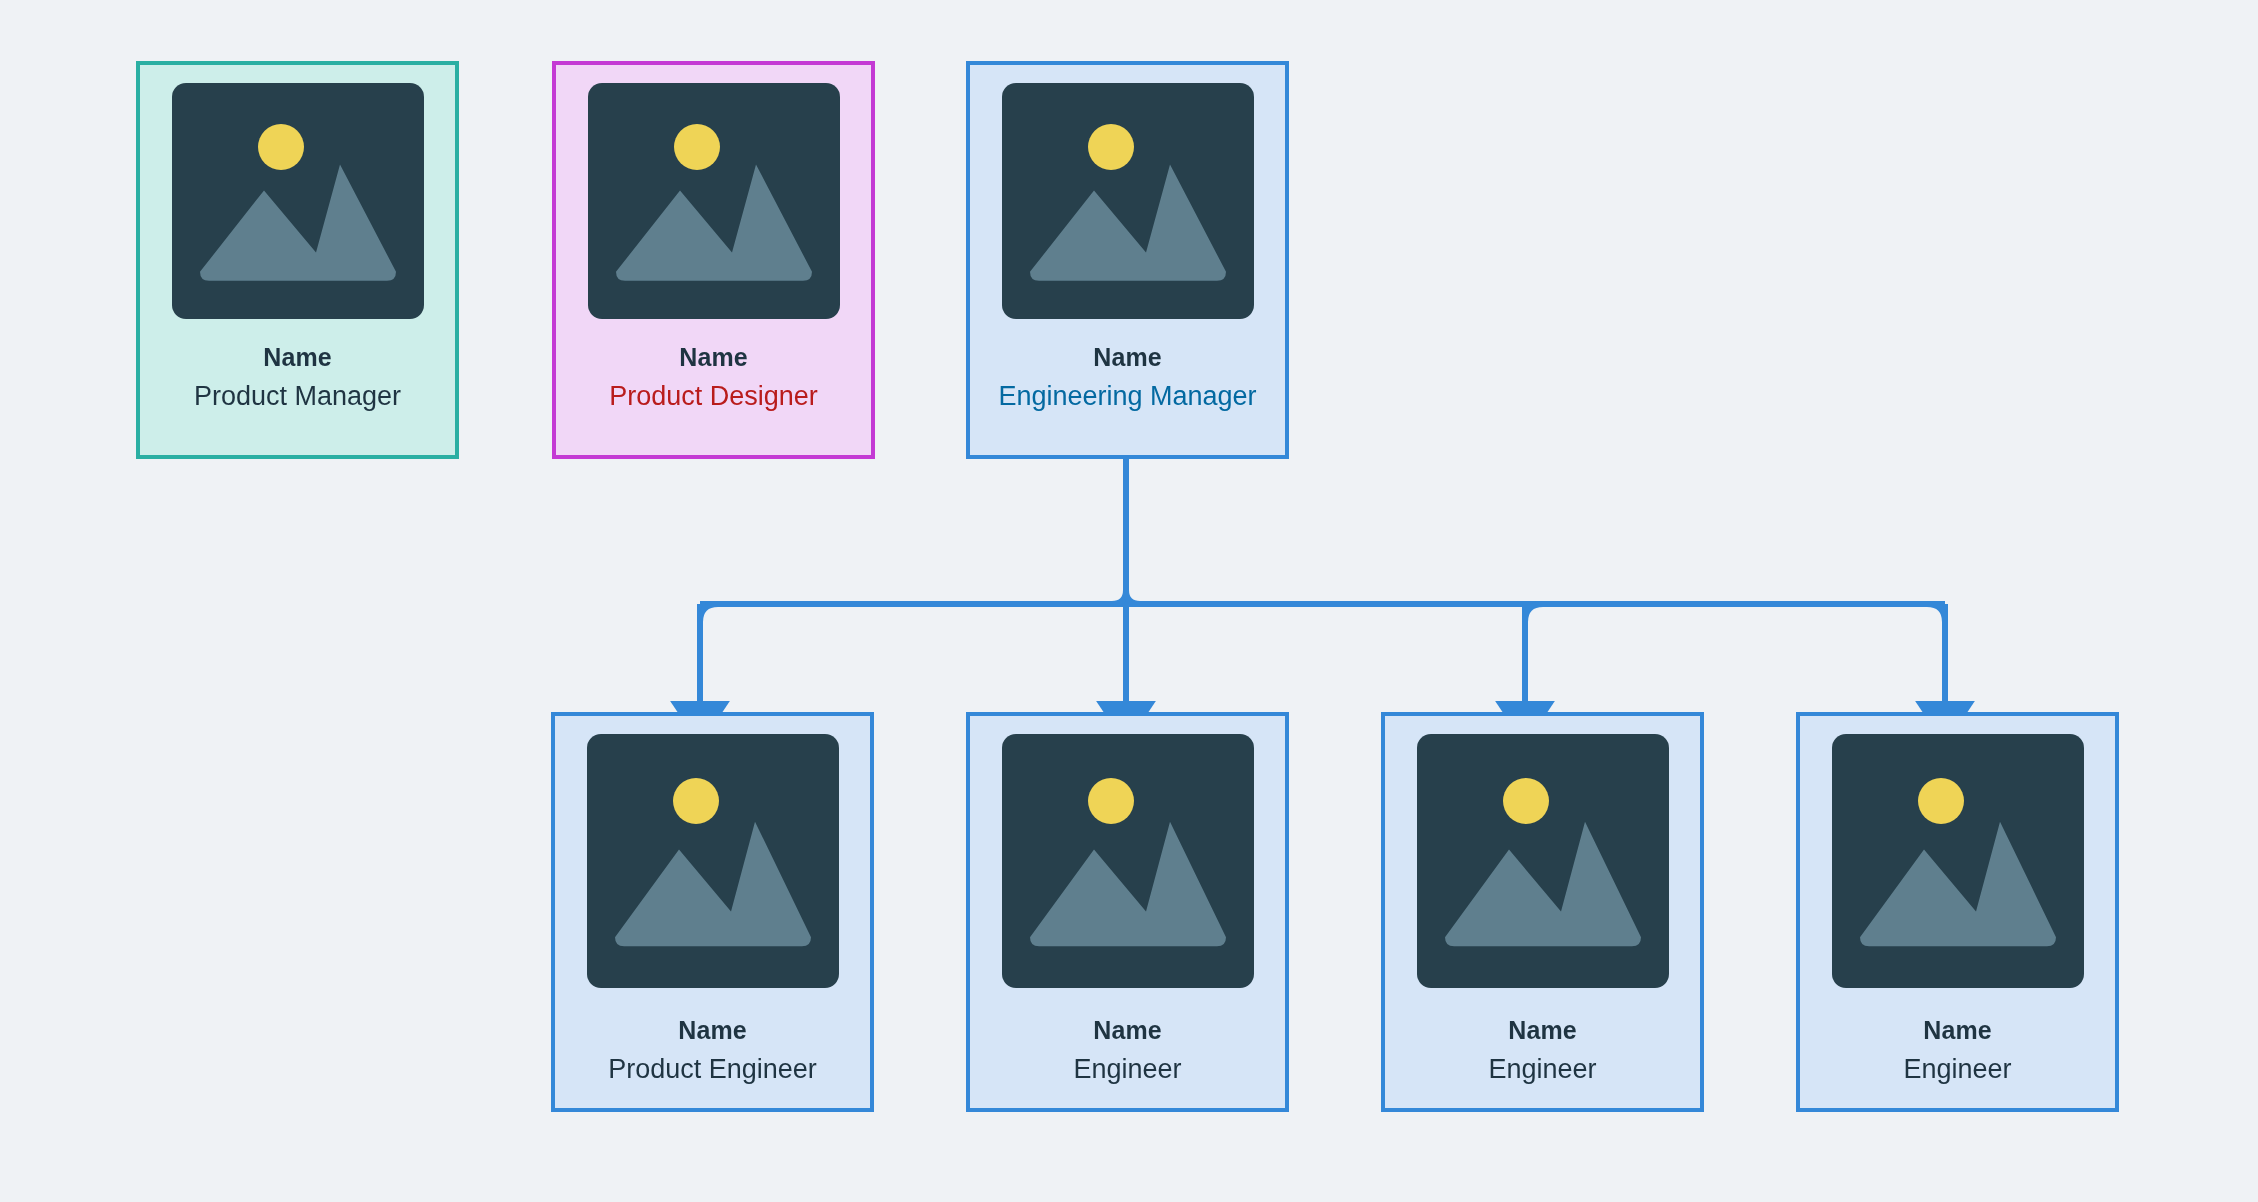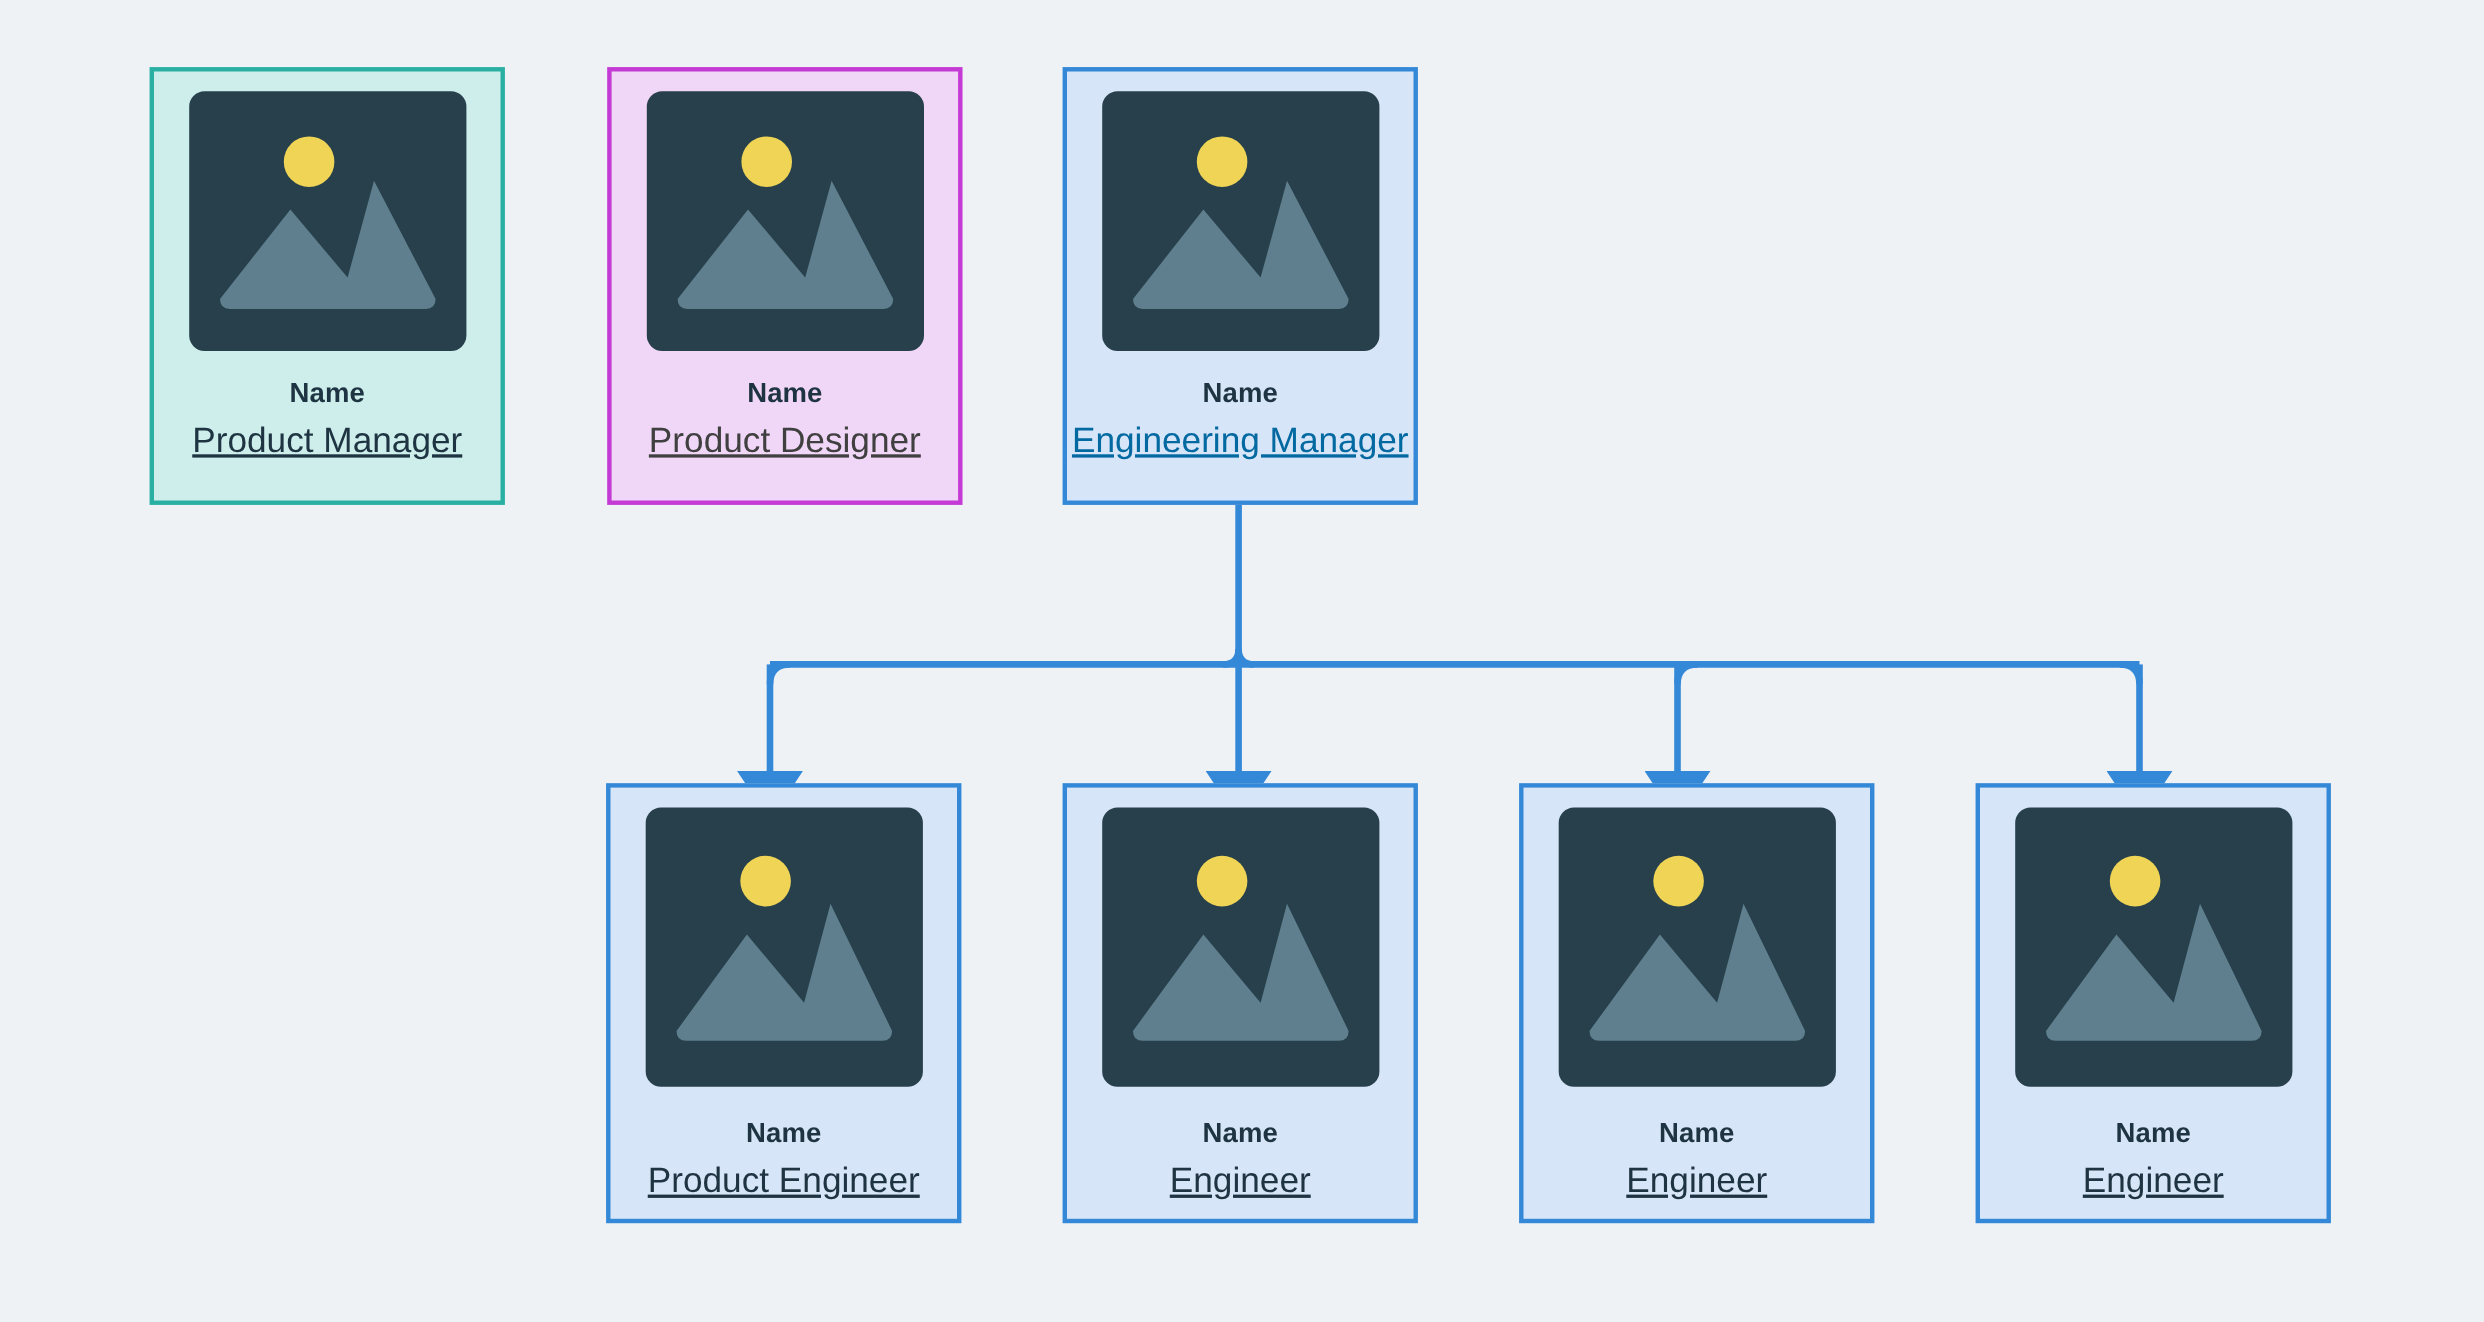--- a/index.html
+++ b/index.html
@@ -83,21 +83,21 @@
   }
 
   
   .row-top .card-thumb { width: 252px; height: 236px; margin-top: 18px; }
   .row-bottom .card-thumb { width: 252px; height: 254px; margin-top: 18px; }
 
   .row-top .card-text { margin-top: 22px; }
   .row-bottom .card-text { margin-top: 26px; }
 
   .card-name { font-size: 25px; }
-  .card-role { font-size: 32px; margin-top: 5px; text-decoration: underline; }
+  .card-role { font-size: 27px; margin-top: 5px; }
 </style>
 </head>
 <body>
 
 <div id="org-canvas">
 
   <svg id="connector-layer" viewBox="0 0 2258 1202" width="2258" height="1202" xmlns="http://www.w3.org/2000/svg" aria-hidden="true">
     <defs>
       <marker id="arrowhead" markerWidth="12" markerHeight="10" refX="1.2" refY="5" orient="auto" markerUnits="strokeWidth">
         <path d="M0,0 L0,10 L7.5,5 z" fill="#3488d8"></path>
@@ -134,21 +134,21 @@
 
   <div class="node-card row-top" style="left: 552px; top: 61px; width: 323px; height: 398px; border-color: rgb(196, 58, 212); background: rgb(241, 215, 247);">
     <div class="card-thumb">
       <div class="thumb-sun" style="width: 46px; height: 46px; background: rgb(239, 212, 86); left: 86.94px; top: 41.3px;"></div>
       <svg class="thumb-mountains" viewBox="0 0 252 236" preserveAspectRatio="none" xmlns="http://www.w3.org/2000/svg">
         <path class="mtn-path" fill="#5f7f8e" d="M 28 188.8 L 92 107.38000000000001 L 144 169.38 L 168 81.41999999999999 L 224 188.8 Q 224 197.8 215 197.8 L 37 197.8 Q 28 197.8 28 188.8 Z"></path>
       </svg>
     </div>
     <div class="card-text">
       <div class="card-name" style="color: rgb(31, 52, 66);">Name</div>
-      <div class="card-role" style="color: #404040;">Product Designer</div>
+      <div class="card-role" style="color: #b91c1c;">Product Designer</div>
     </div>
   </div>
 
   <div class="node-card row-top" style="left: 966px; top: 61px; width: 323px; height: 398px; border-color: rgb(52, 136, 216); background: rgb(214, 229, 247);">
     <div class="card-thumb">
       <div class="thumb-sun" style="width: 46px; height: 46px; background: rgb(239, 212, 86); left: 86.94px; top: 41.3px;"></div>
       <svg class="thumb-mountains" viewBox="0 0 252 236" preserveAspectRatio="none" xmlns="http://www.w3.org/2000/svg">
         <path class="mtn-path" fill="#5f7f8e" d="M 28 188.8 L 92 107.38000000000001 L 144 169.38 L 168 81.41999999999999 L 224 188.8 Q 224 197.8 215 197.8 L 37 197.8 Q 28 197.8 28 188.8 Z"></path>
       </svg>
     </div>

